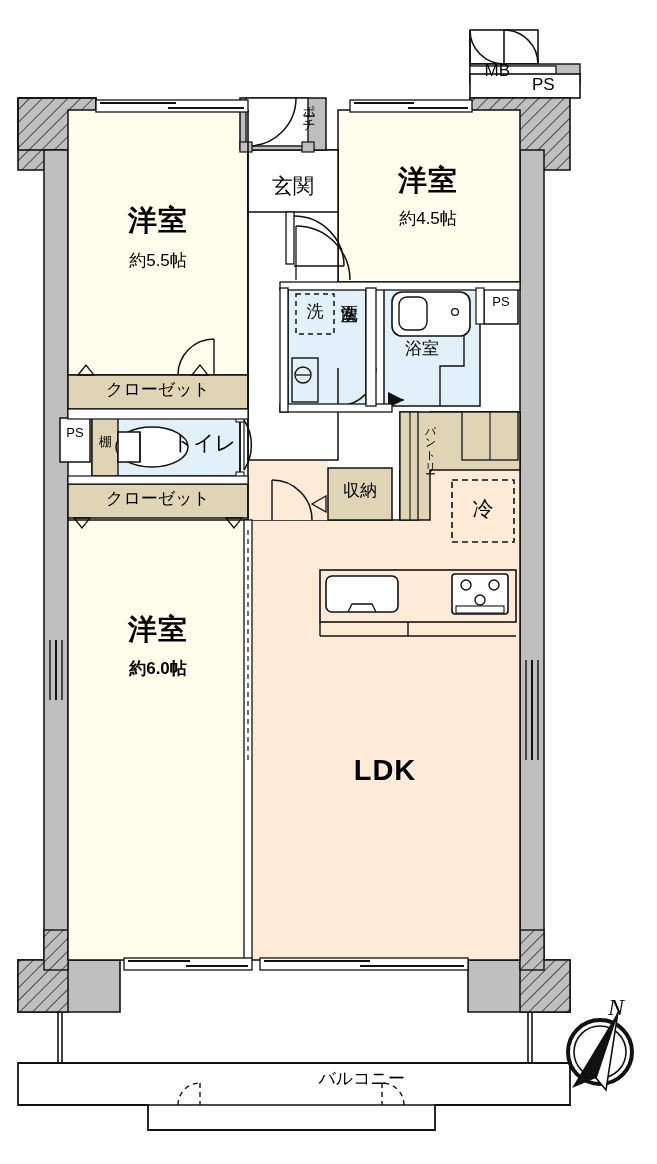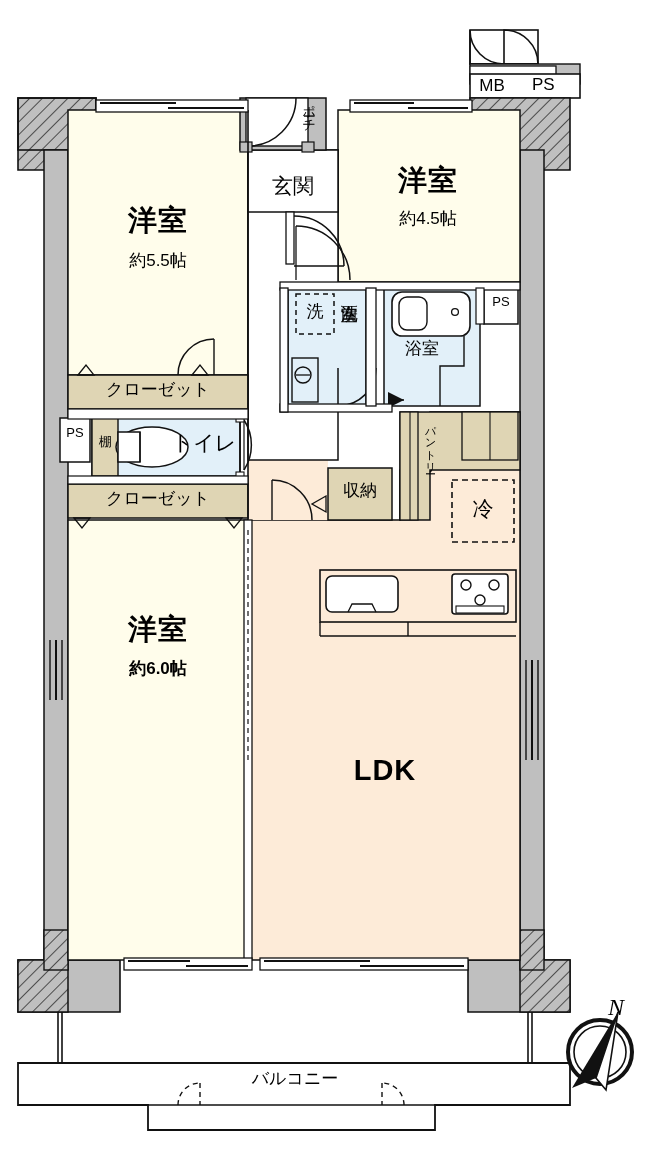--- a/index.html
+++ b/index.html
@@ -268,20 +268,20 @@
 
 <div class="lbl lbl-sm" style="left:296px;top:303px;width:38px;">洗</div>
 <div class="lbl lbl-sm vert" style="left:340px;top:292px;">洗面室</div>
 <div class="lbl lbl-sm" style="left:386px;top:340px;width:72px;">浴室</div>
 <div class="lbl lbl-xs" style="left:486px;top:295px;width:30px;">PS</div>
 
 <div class="lbl lbl-xxs vert" style="left:424px;top:418px;">パントリー</div>
 <div class="lbl lbl-sm" style="left:328px;top:482px;width:64px;text-align:center;">収納</div>
 <div class="lbl lbl-md" style="left:452px;top:498px;width:62px;">冷</div>
 
-<div class="lbl lbl-sm" style="left:185px;top:1070px;width:220px;">バルコニー</div>
-
-<div class="lbl lbl-sm" style="left:474px;top:77px;width:36px;text-align:center;">MB</div>
+<div class="lbl lbl-sm" style="left:185px;top:1070px;width:220px;text-align:right;">バルコニー</div>
+
+<div class="lbl lbl-sm" style="left:474px;top:62px;width:36px;text-align:right;">MB</div>
 <div class="lbl lbl-sm" style="left:532px;top:76px;width:36px;text-align:left;">PS</div>
 
 <div class="lbl" style="left:608px;top:995px;font-size:24px;font-style:italic;font-family:'Liberation Serif',serif;">N</div>
 
 </div>
 
 </body></html>

